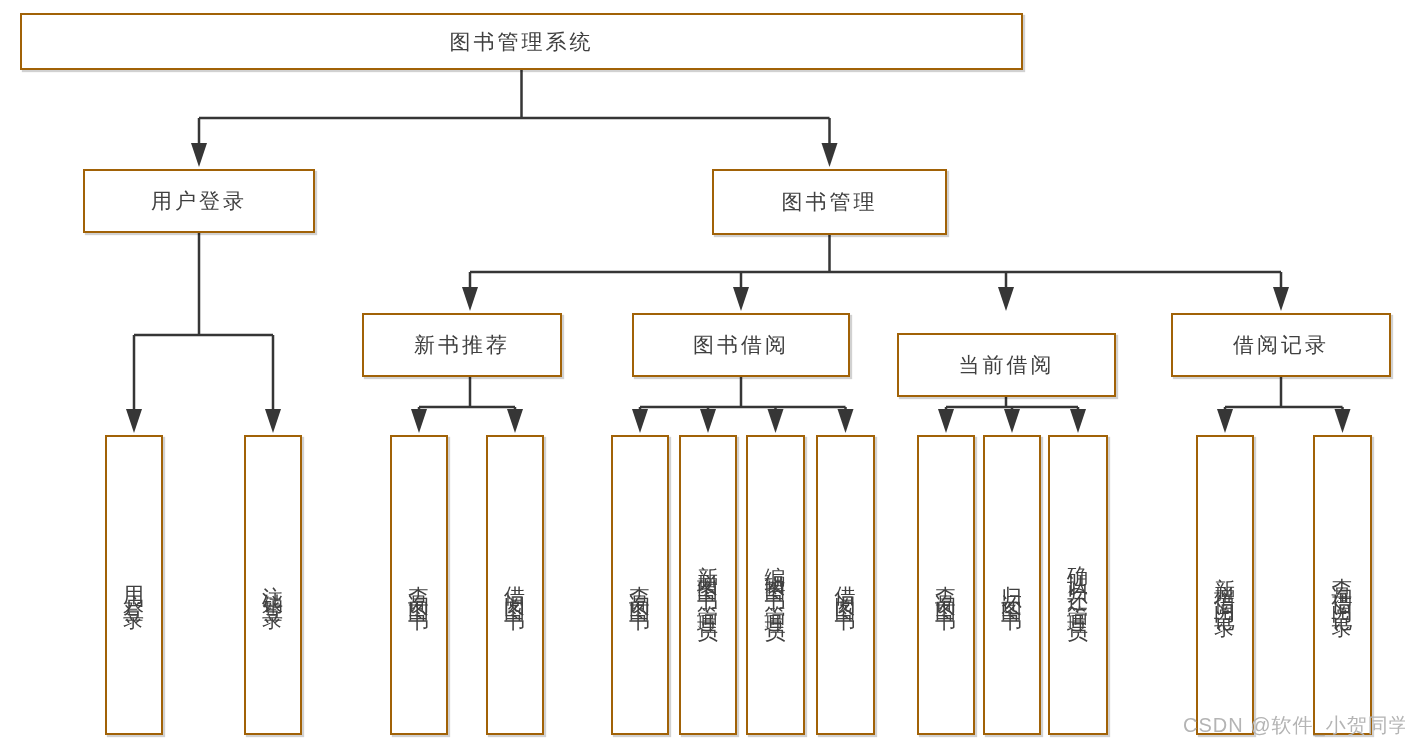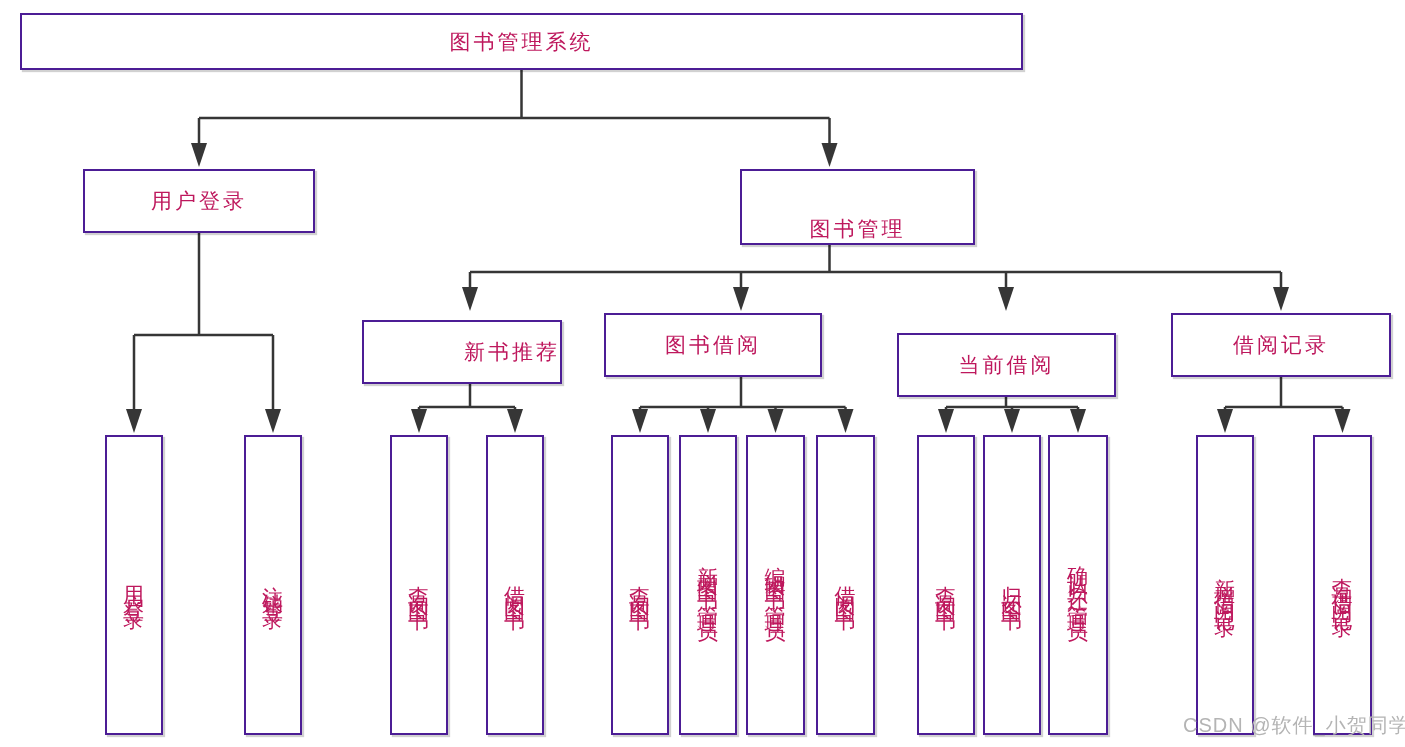--- a/index.html
+++ b/index.html
@@ -8,24 +8,24 @@
     width:1405px;height:747px;
     background:#ffffff;
     font-family:"Liberation Sans","DejaVu Sans",sans-serif;
     overflow:hidden;
   }
   #wires{position:absolute;left:0;top:0;width:1405px;height:747px;pointer-events:none;}
   .node{
     position:absolute;
     box-sizing:border-box;
     background:#ffffff;
-    border:2px solid #4c1d95;
+    border:2px solid #a16207;
     box-shadow:2px 2px 1px rgba(0,0,0,0.18);
     display:flex;align-items:center;justify-content:center;
-    color:#be185d;
+    color:#404040;
     font-size:21px;
     z-index:2;
   }
   .hnode{letter-spacing:3px;}
   .vnode span{
     writing-mode:vertical-rl;
     text-orientation:mixed;
     letter-spacing:8px;
     line-height:1;
     white-space:nowrap;
@@ -85,28 +85,28 @@
     </g>
   </svg>
 
   <div class="node hnode" style="left:20px;top:13px;width:1003px;height:57px;">
     <span>图书管理系统</span>
   </div>
 
   <div class="node hnode" style="left:83px;top:169px;width:232px;height:64px;">
     <span>用户登录</span>
   </div>
-  <div class="node hnode" style="left:740px;top:169px;width:235px;height:76px;align-items:flex-end;">
+  <div class="node hnode" style="left:712px;top:169px;width:235px;height:66px;">
     <span>图书管理</span>
   </div>
 
-  <div class="node hnode" style="left:362px;top:320px;width:200px;height:64px;justify-content:flex-end;">
+  <div class="node hnode" style="left:362px;top:313px;width:200px;height:64px;">
     <span>新书推荐</span>
   </div>
-  <div class="node hnode" style="left:604px;top:313px;width:218px;height:64px;">
+  <div class="node hnode" style="left:632px;top:313px;width:218px;height:64px;">
     <span>图书借阅</span>
   </div>
   <div class="node hnode" style="left:897px;top:313px;width:219px;height:64px;margin-top:20px;">
     <span>当前借阅</span>
   </div>
   <div class="node hnode" style="left:1171px;top:313px;width:220px;height:64px;">
     <span>借阅记录</span>
   </div>
 
   <div class="node vnode" style="left:105px;top:435px;width:58px;height:300px;">

